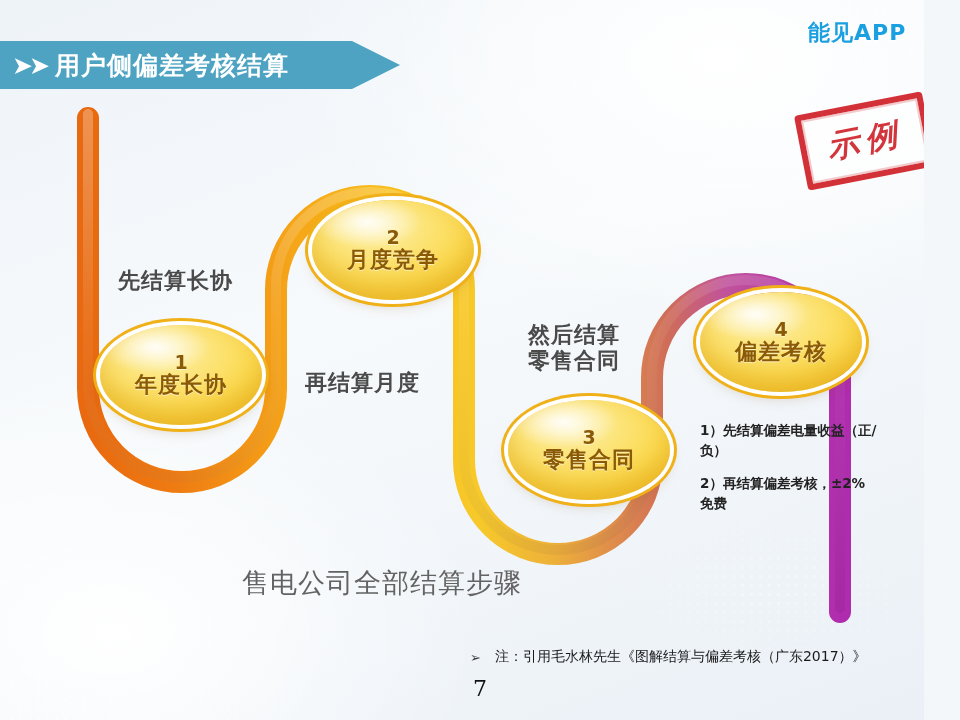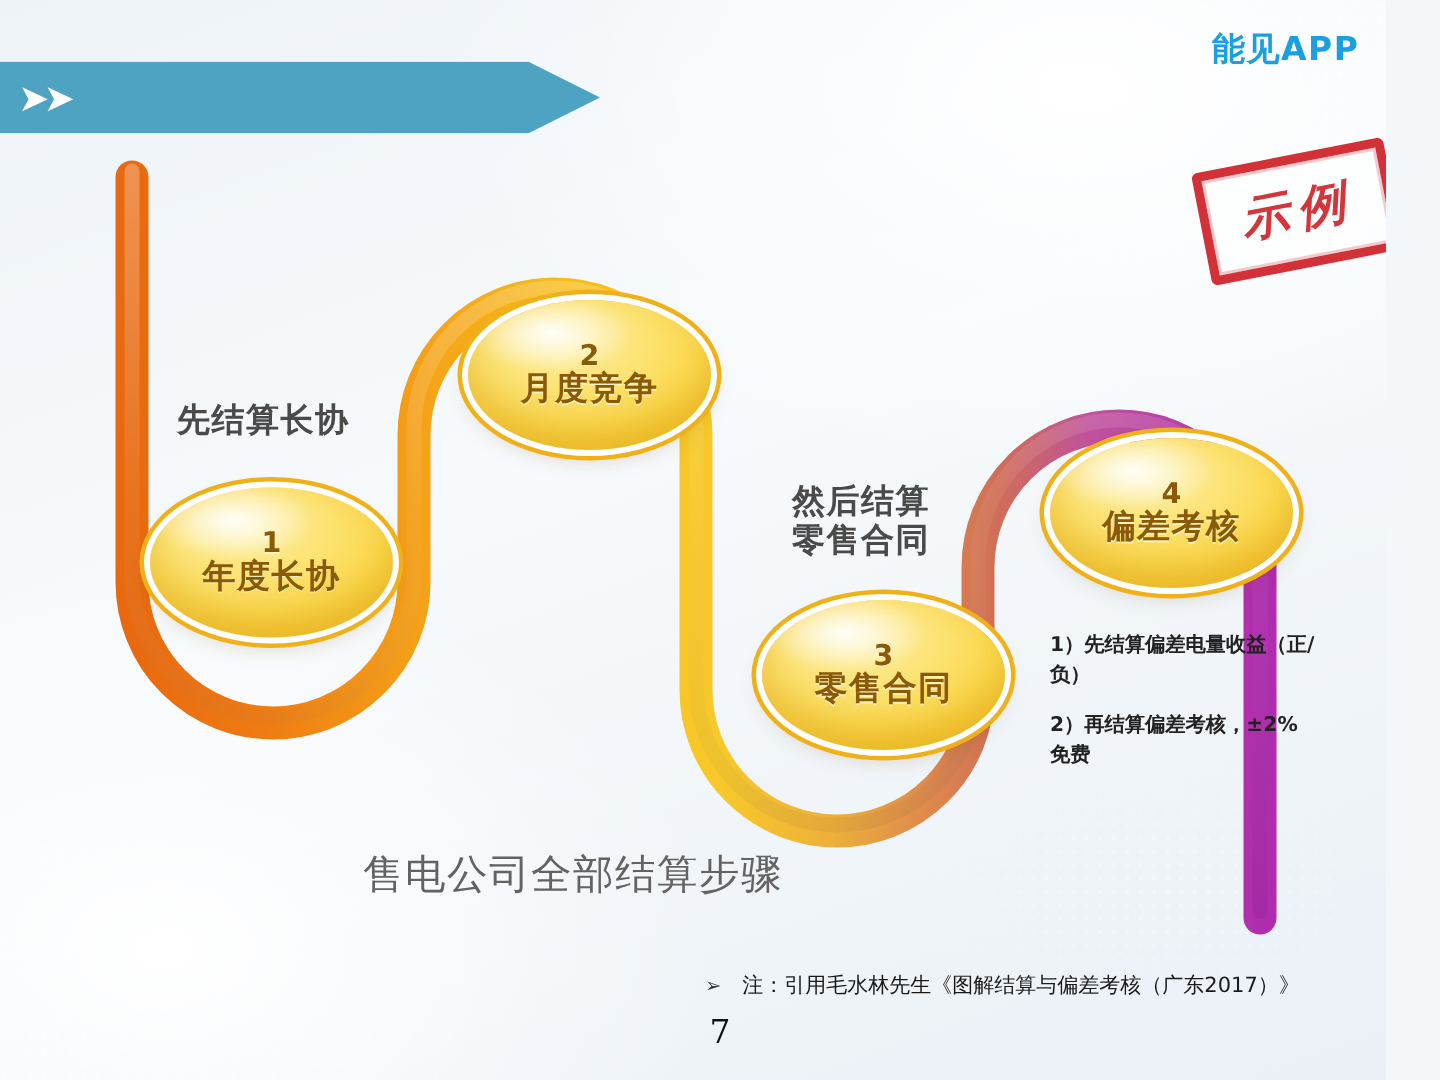--- a/index.html
+++ b/index.html
@@ -157,20 +157,21 @@
 <div id="slide">
 
   <div class="dots tr"></div>
   <div class="dots bl"></div>
   <div class="dots br"></div>
 
   <div id="brand">能见APP</div>
 
   <div id="header-banner">
     <span id="header-chevrons">➤➤</span>
+    <span id="header-title">用户侧偏差考核结算</span>
   </div>
 
 
   <div id="stamp">
     <div id="stamp-border"></div>
     <div id="stamp-text">示例</div>
   </div>
 
   <svg id="ribbon" viewBox="0 0 960 720">
     <defs>
@@ -227,20 +228,21 @@
   <div class="bubble" id="bubble-3">
     <div class="num">3</div>
     <div class="cap">零售合同</div>
   </div>
   <div class="bubble" id="bubble-4">
     <div class="num">4</div>
     <div class="cap">偏差考核</div>
   </div>
 
   <div class="step-label" id="label-1">先结算长协</div>
+  <div class="step-label" id="label-2">再结算月度</div>
   <div class="step-label" id="label-3">然后结算
 零售合同</div>
 
   <div id="notes">
     <div class="note">1）先结算偏差电量收益（正/负）</div>
     <div class="note">2）再结算偏差考核，±2%免费</div>
   </div>
 
   <div id="bottom-title">售电公司全部结算步骤</div>
 

